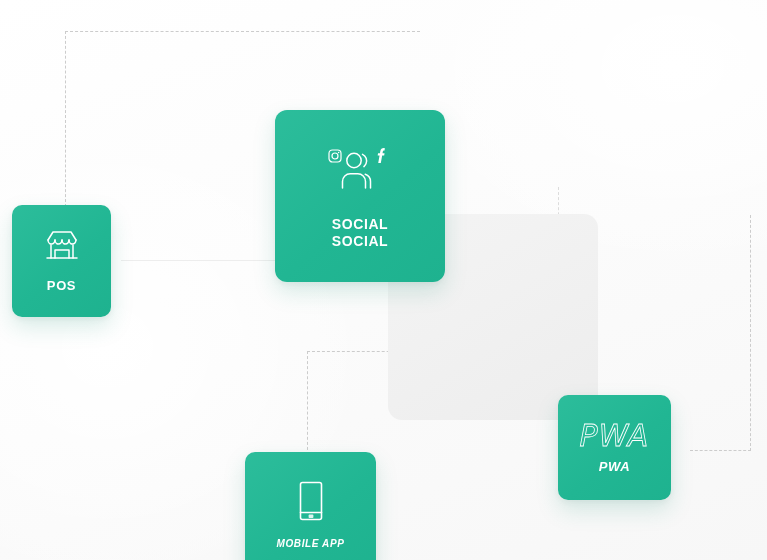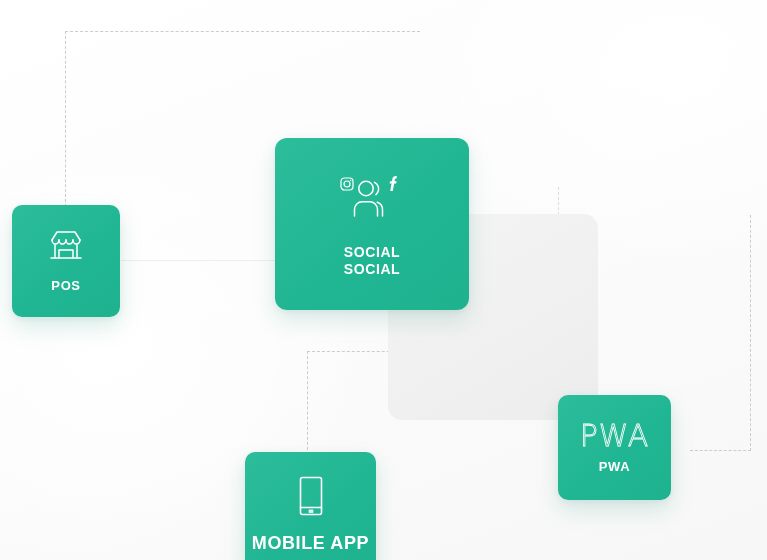--- a/index.html
+++ b/index.html
@@ -75,45 +75,44 @@
   .card .card-label {
     font-weight: bold;
     letter-spacing: 0.6px;
     text-align: center;
     line-height: 1.18;
     color: #ffffff;
   }
 
   
   #card-pos {
-    left: 12px; top: 205px; width: 108px; height: 112px;
+    left: 12px; top: 205px; width: 99px; height: 112px;
   }
   #card-pos .icon-wrap { margin-bottom: 14px; }
   #card-pos .card-label { font-size: 13px; }
 
   #card-social {
-    left: 275px; top: 110px; width: 194px; height: 172px;
+    left: 275px; top: 110px; width: 170px; height: 172px;
     border-radius: 12px;
-    margin-top: 28px;
   }
   #card-social .icon-wrap { margin-bottom: 18px; }
   #card-social .card-label { font-size: 14px; }
 
   #card-pwa {
-    left: 558px; top: 395px; width: 113px; height: 105px;
+    left: 558px; top: 395px; width: 113px; height: 105px; font-style: italic;
   }
   #card-pwa .icon-wrap { margin-bottom: 8px; }
   #card-pwa .card-label { font-size: 13px; }
 
   #card-mobile {
     left: 245px; top: 452px; width: 131px; height: 125px;
     border-radius: 10px;
   }
   #card-mobile .icon-wrap { margin-bottom: 16px; }
-  #card-mobile .card-label { font-size: 18px; }
+  #card-mobile .card-label { font-size: 10px; font-style: italic; }
 
   .pwa-word {
     font-family: "DejaVu Sans", sans-serif;
     font-size: 30px;
     letter-spacing: 1px;
     color: transparent;
     -webkit-text-stroke: 0.8px #ffffff;
     font-weight: 300;
     line-height: 1;
   }

